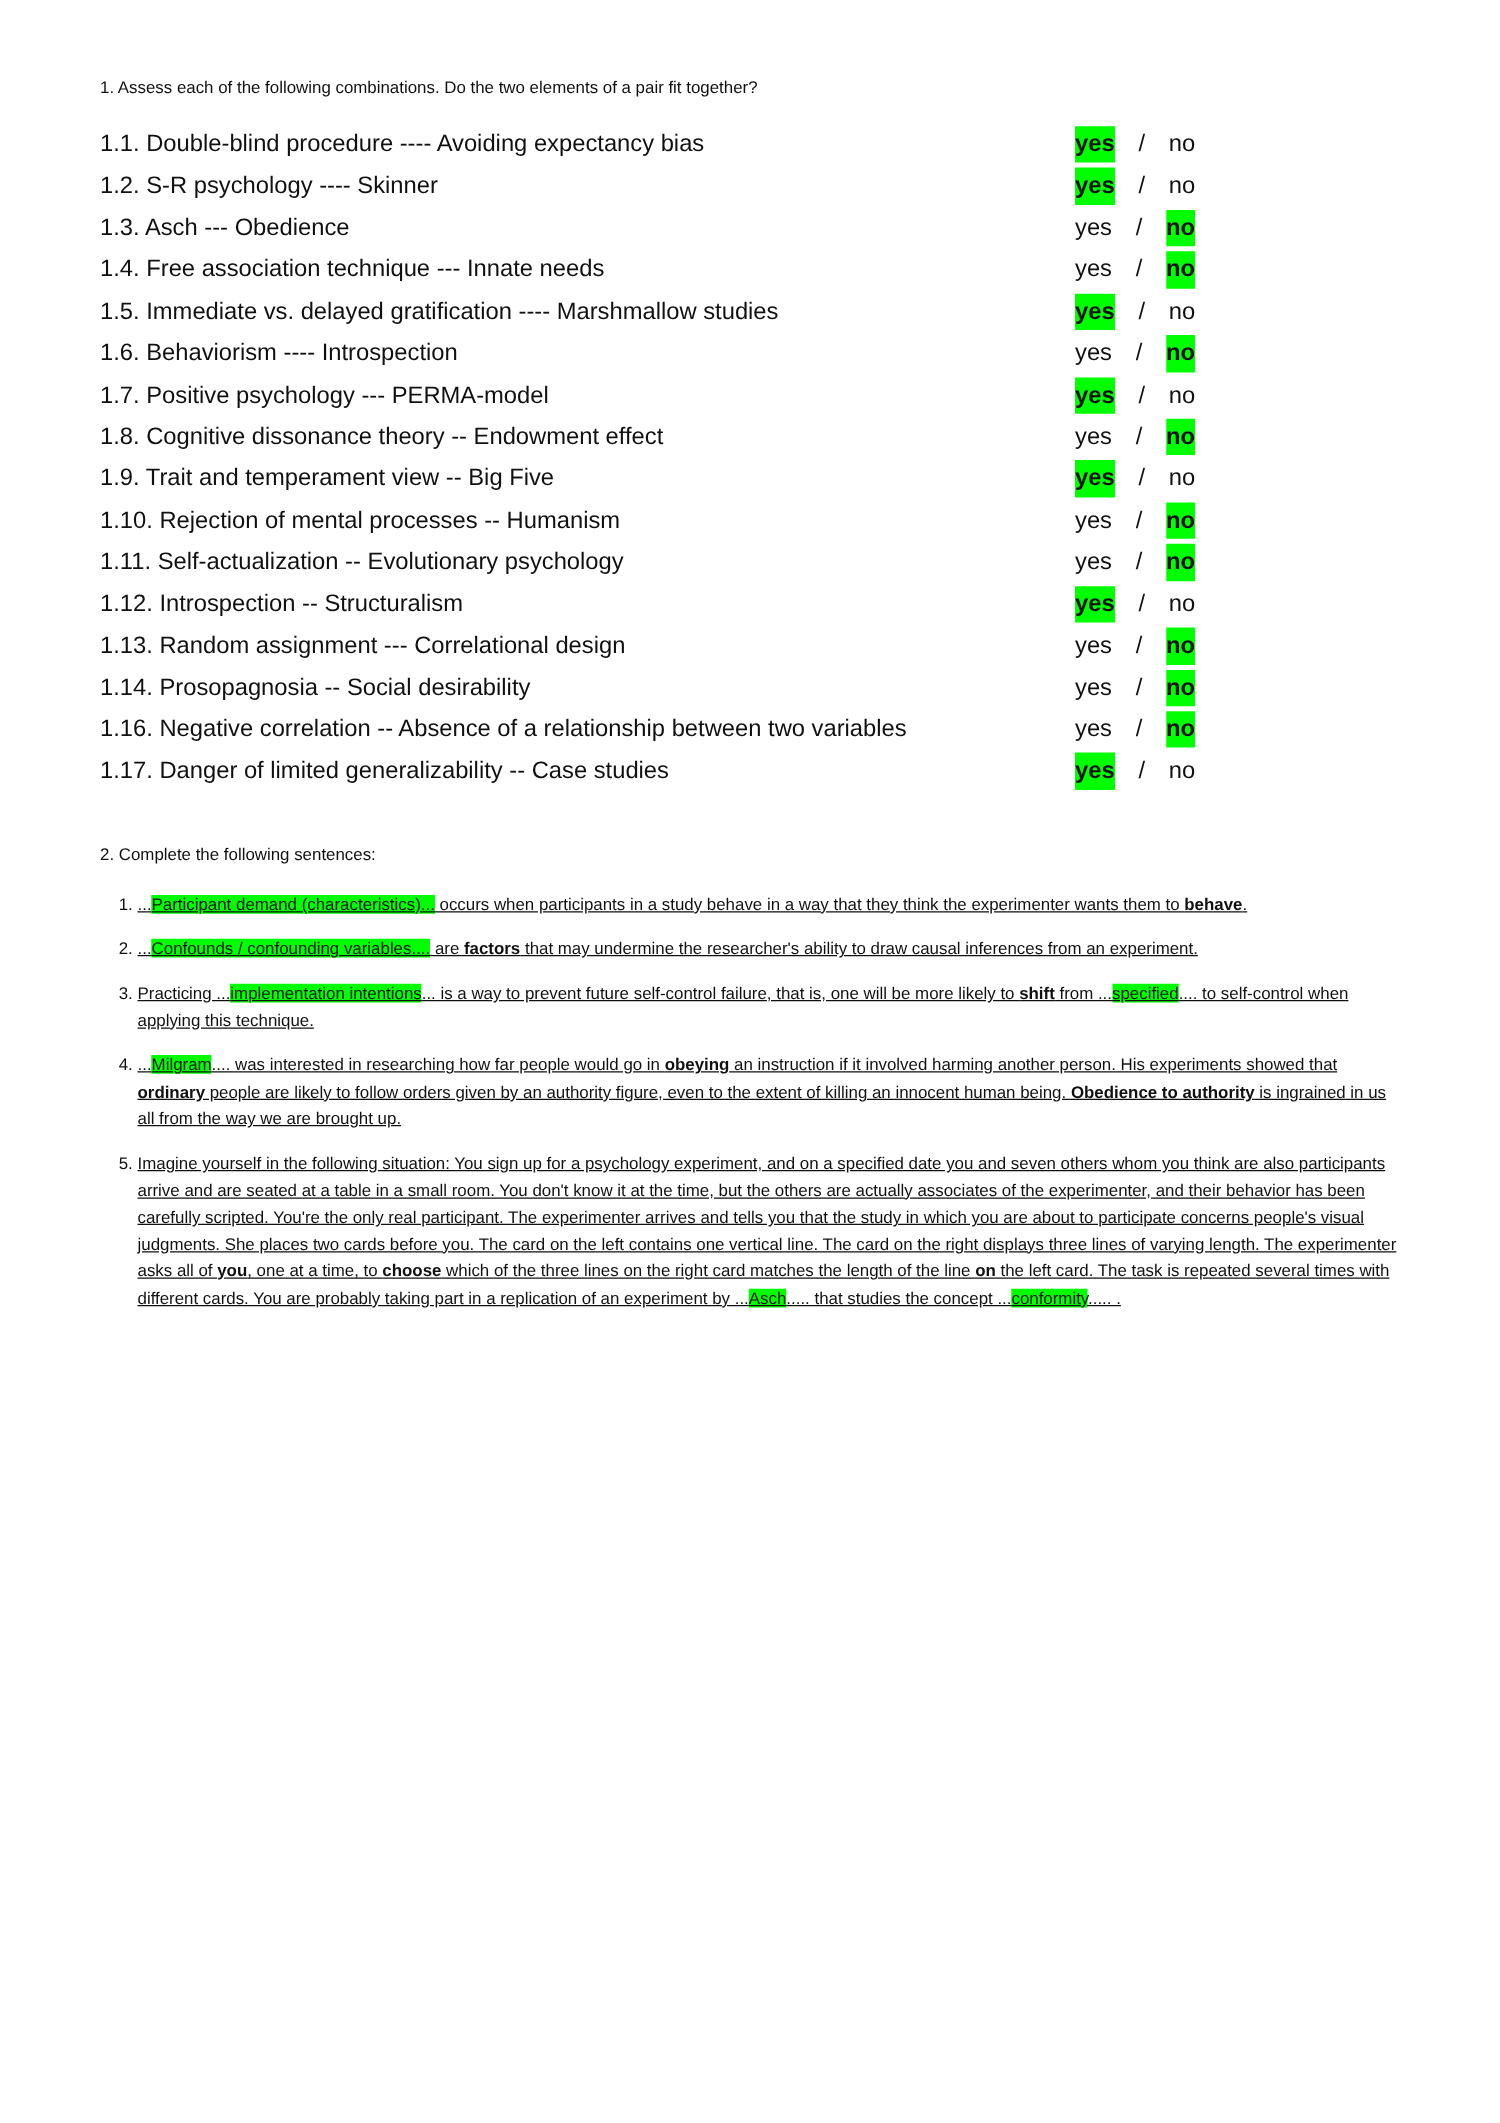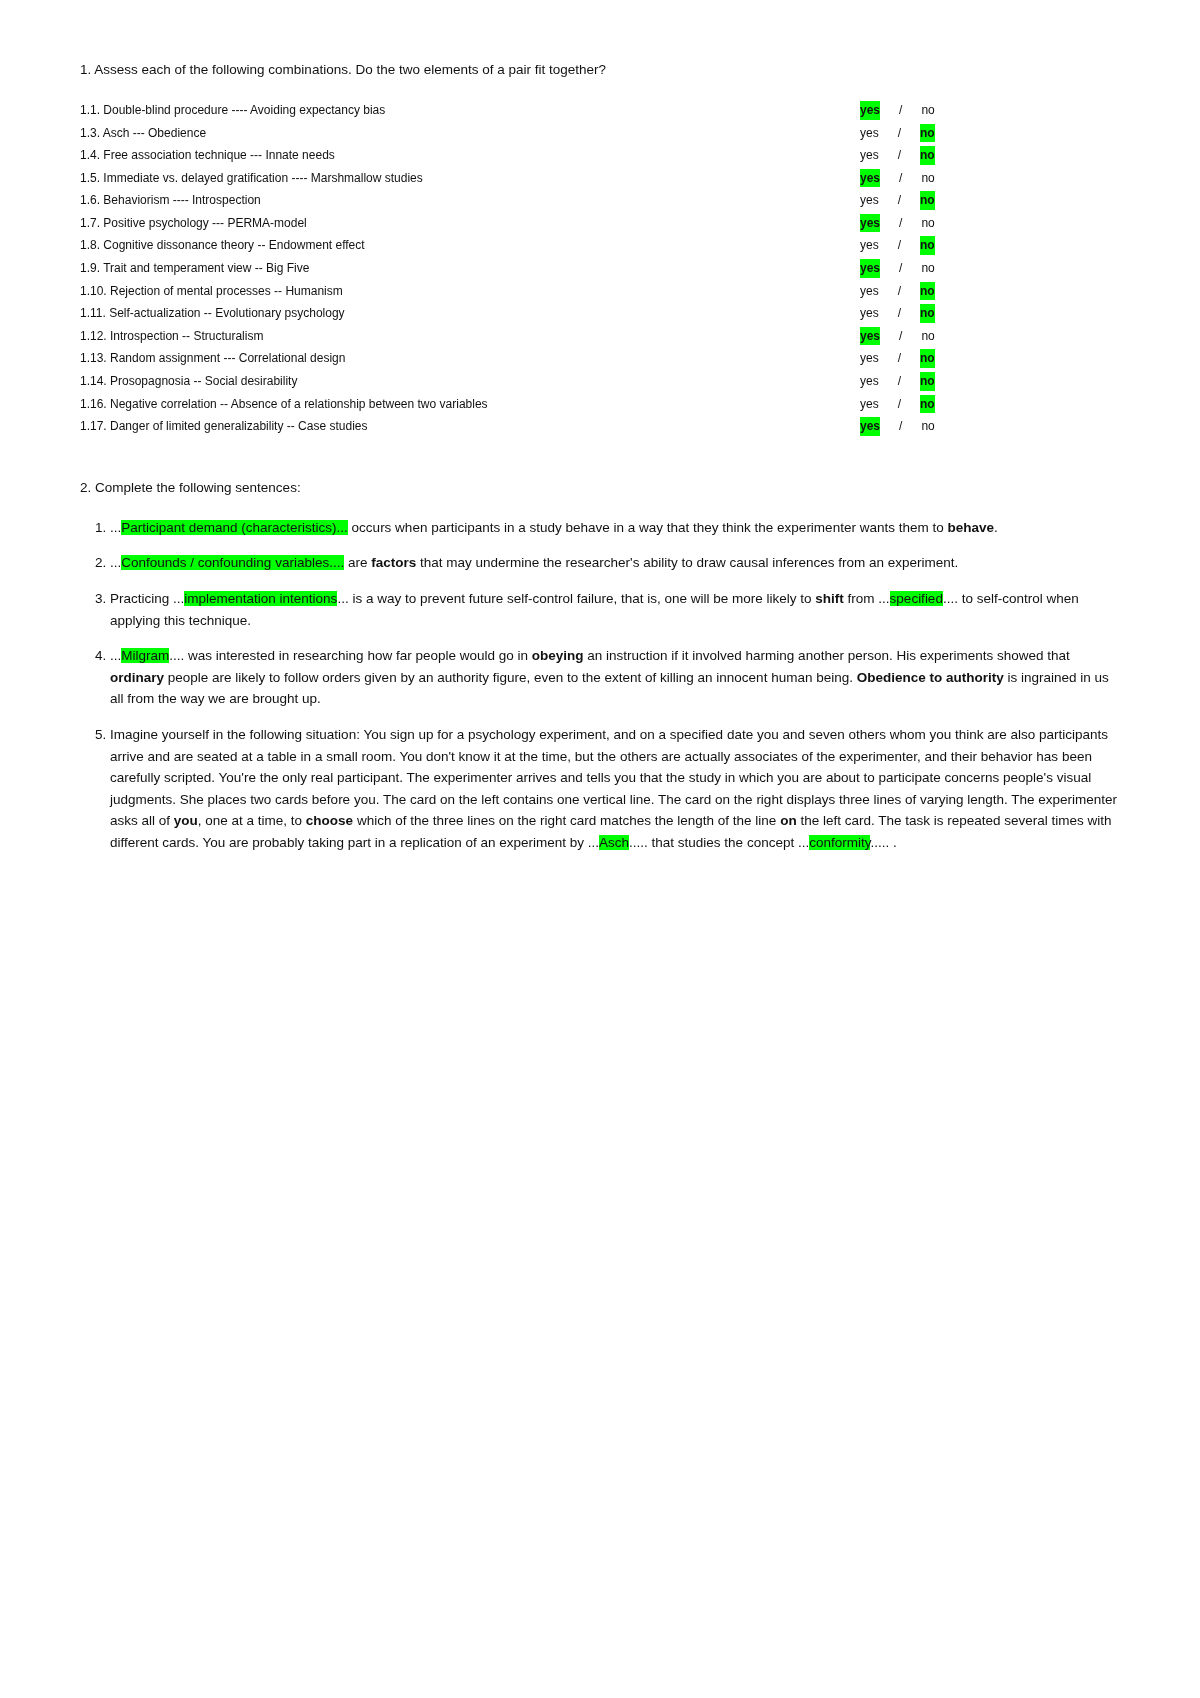--- a/index.html
+++ b/index.html
@@ -29,21 +29,21 @@
     }
 
     .pairs-table {
       width: 100%;
       border-collapse: collapse;
       margin-bottom: 10px;
     }
 
     .pairs-table tr td {
       padding: 2px 0;
-      font-size: 12px;
+      font-size: 19px;
       vertical-align: top;
     }
 
     .pairs-table tr td:first-child {
       width: 75%;
     }
 
     .pairs-table tr td:last-child {
       width: 25%;
       white-space: nowrap;
@@ -70,20 +70,21 @@
     }
 
     .slash {
       color: #111;
     }
 
     
     .sentence-list {
       list-style: decimal;
       padding-left: 30px;
+      text-decoration: underline;
     }
 
     .sentence-list li {
       margin-bottom: 14px;
       font-size: 13.5px;
       line-height: 1.6;
     }
 
     .highlight-green {
       background-color: #00ff00;
@@ -104,20 +105,28 @@
     <tbody id="pairs-tbody">
         <tr>
           <td>1.1. Double-blind procedure ---- Avoiding expectancy bias</td>
           <td><span class="answer-cell">
               <span class="highlight-yes">yes</span>
               <span class="slash"> / </span>
               <span class="plain">no</span>
             </span></td>
         </tr>
         <tr>
+          <td>1.2. S-R psychology ---- Skinner</td>
+          <td><span class="answer-cell">
+              <span class="highlight-yes">yes</span>
+              <span class="slash"> / </span>
+              <span class="plain">no</span>
+            </span></td>
+        </tr>
+        <tr>
           <td>1.3. Asch --- Obedience</td>
           <td><span class="answer-cell">
               <span class="plain">yes</span>
               <span class="slash"> / </span>
               <span class="highlight-no">no</span>
             </span></td>
         </tr>
         <tr>
           <td>1.4. Free association technique --- Innate needs</td>
           <td><span class="answer-cell">

